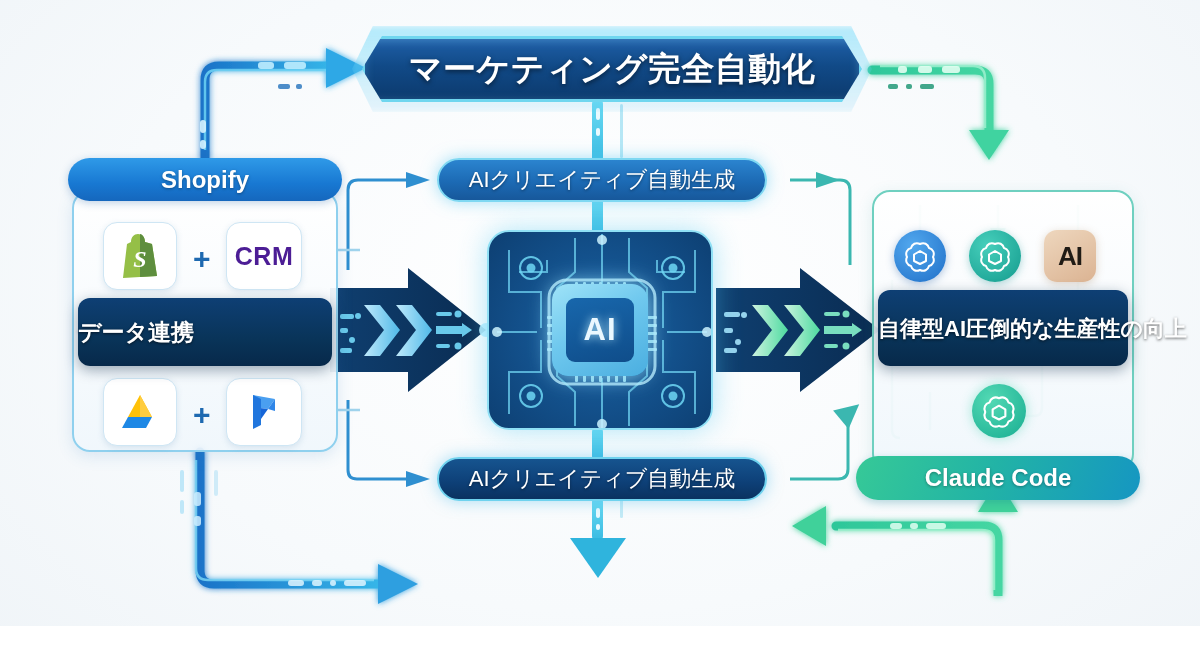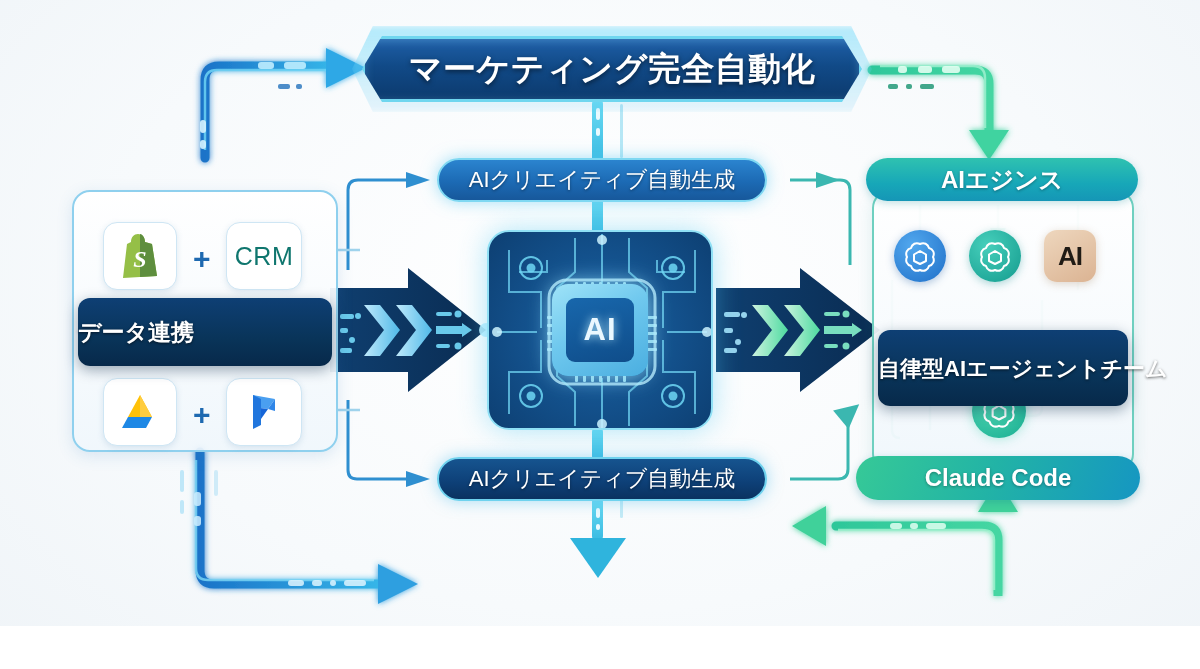--- a/index.html
+++ b/index.html
@@ -120,21 +120,21 @@
     box-shadow: 0 4px 14px rgba(8,40,70,.40);
     z-index: 8;
     white-space: nowrap;
   }
   #data-link-label {
     left: 78px; top: 298px; width: 254px; height: 68px;
     font-size: 23px; line-height: 30px;
   }
   #agent-team-label {
     left: 878px; top: 290px; width: 250px; height: 76px;
-    font-size: 22px; line-height: 31px; margin-top: 40px;
+    font-size: 22px; line-height: 31px;
   }
 
   
   .mid-pill {
     position: absolute;
     display: flex; align-items: center; justify-content: center;
     border-radius: 24px; color: #fff; font-weight: 400;
     font-size: 22px; white-space: nowrap;
     text-shadow: 0 1px 3px rgba(0,0,0,.45);
     z-index: 7;
@@ -381,31 +381,32 @@
     <g fill="none" stroke="#9fd3ec" stroke-width="2.5">
       <path d="M338,250 L360,250"></path>
       <path d="M338,410 L360,410"></path>
     </g>
   </svg>
 
   <div id="title-glow"></div>
   <div class="node" id="title-bar">マーケティング完全自動化</div>
 
   <div class="panel-body" id="left-panel-body"></div>
+  <div class="node" id="shopify-header">Shopify</div>
 
   <div class="chip" style="left:103px; top:222px; width:74px; height:68px;">
     <svg width="42" height="46" viewBox="0 0 42 46">
       <path d="M12,9 C12,4 15,1 19,1 C23,1 26,4 26,9 L33,11 L38,43 L4,45 L8,11 Z" fill="#95bf47"></path>
       <path d="M21,1 C23,1 26,4 26,9 L33,11 L38,43 L21,44 Z" fill="#5e8e3e"></path>
       <text x="21" y="34" font-family="Liberation Serif, serif" font-size="24" font-style="italic" font-weight="700" fill="#ffffff" text-anchor="middle">S</text>
     </svg>
   </div>
   <div class="plus" style="left:193px; top:244px;">+</div>
   <div class="chip" style="left:226px; top:222px; width:76px; height:68px;">
-    <span style="color:#0f766e; font-size:25px; font-weight:400; letter-spacing:.5px;">CRM</span>
+    <span style="color:#4c1d95; font-size:25px; font-weight:700; letter-spacing:.5px;">CRM</span>
   </div>
 
   <div class="dark-label" id="data-link-label">
     <span>データ連携</span>
   </div>
 
   <div class="chip" style="left:103px; top:378px; width:74px; height:68px;">
     <svg width="44" height="40" viewBox="0 0 44 40">
       <polygon points="22,3 34,25 10,25" fill="#ffc107"></polygon>
       <polygon points="10,25 34,25 28,36 4,36" fill="#1e88e5"></polygon>
@@ -488,21 +489,20 @@
       <rect x="60" y="48" width="106" height="104" rx="18" fill="none" stroke="#b6eafb" stroke-width="3" opacity=".8"></rect>
     </svg>
     <div id="ai-core">
       <div id="ai-core-inner">AI</div>
     </div>
   </div>
 
   <div class="mid-pill" id="pill-bottom">AIクリエイティブ自動生成</div>
 
   <div class="panel-body" id="right-panel-body"></div>
-  <div class="node" id="aiengine-header">AIエジンス</div>
 
   <div style="position:absolute;left:894px;top:230px;width:52px;height:52px;border-radius:50%;
               background:radial-gradient(circle at 35% 30%,#52a8ee,#1f6fc8);z-index:7;
               display:flex;align-items:center;justify-content:center;
               box-shadow:0 2px 8px rgba(30,90,160,.35);">
     <svg width="34" height="34" viewBox="0 0 34 34">
       <g fill="none" stroke="#ffffff" stroke-width="2" stroke-linejoin="round">
         <path d="M17,5 C21,3 25,5 26,9 C30,10 32,14 30,18 C32,22 30,26 26,27
                  C25,31 21,33 17,31 C13,33 9,31 8,27 C4,26 2,22 4,18
                  C2,14 4,10 8,9 C9,5 13,3 17,5 Z"></path>
@@ -528,21 +528,21 @@
   <div style="position:absolute;left:1044px;top:230px;width:52px;height:52px;border-radius:13px;
               background:linear-gradient(150deg,#eed7be,#dbb392);z-index:7;
               display:flex;align-items:center;justify-content:center;
               box-shadow:0 2px 8px rgba(150,110,70,.28);">
     <span style="color:#201b15;font-size:26px;font-weight:700;font-family:'Liberation Sans',sans-serif;
                  letter-spacing:-1px;">AI</span>
   </div>
 
   <div class="dark-label" id="agent-team-label">
     <span>自律型AI</span>
-    <span>エージェントチーム</span>
+    <span>圧倒的な生産性の向上</span>
   </div>
 
   <div style="position:absolute;left:972px;top:384px;width:54px;height:54px;border-radius:50%;
               background:radial-gradient(circle at 35% 30%,#53d9b4,#18ad91);z-index:7;
               display:flex;align-items:center;justify-content:center;
               box-shadow:0 0 12px rgba(60,210,170,.45);">
     <svg width="36" height="36" viewBox="0 0 34 34">
       <g fill="none" stroke="#ffffff" stroke-width="2" stroke-linejoin="round">
         <path d="M17,5 C21,3 25,5 26,9 C30,10 32,14 30,18 C32,22 30,26 26,27
                  C25,31 21,33 17,31 C13,33 9,31 8,27 C4,26 2,22 4,18

